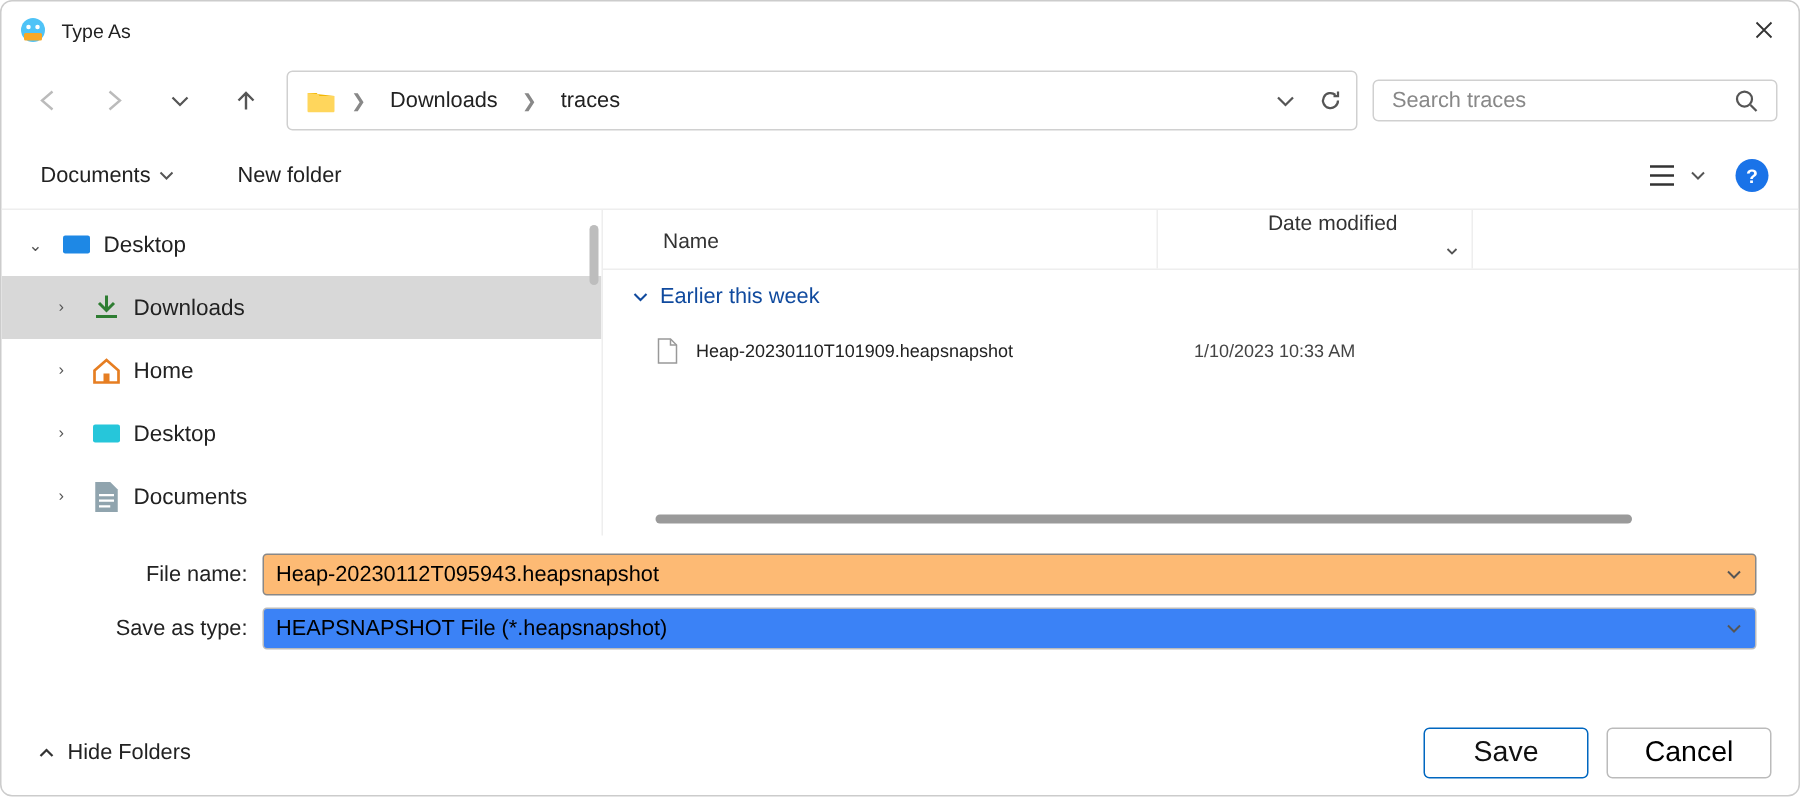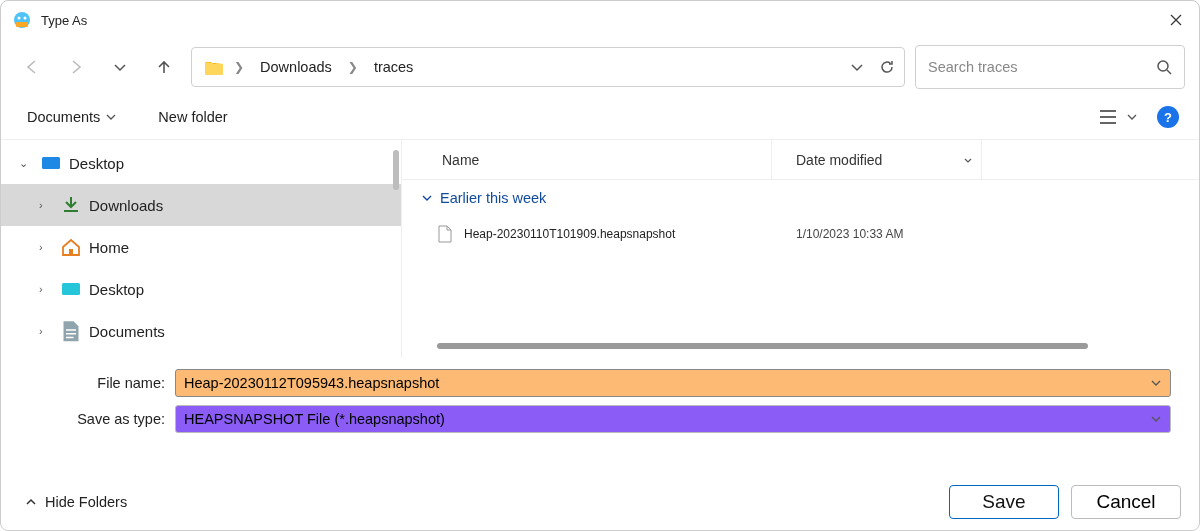--- a/index.html
+++ b/index.html
@@ -13,21 +13,21 @@
 
   
   .navrow { height: 56px; display: flex; align-items: center; padding: 0 14px; gap: 10px; }
   .nav-btn { width: 34px; height: 34px; display: flex; align-items: center; justify-content: center; color: #555; border-radius: 4px; cursor: pointer; }
   .nav-btn.disabled { color: #bbb; cursor: default; }
   .address { flex: 1; height: 40px; border: 1px solid #d0d0d0; border-radius: 4px; display: flex; align-items: center; padding: 0 8px 0 12px; gap: 8px; }
   .folder-ico { width: 20px; height: 16px; }
   .crumb-sep { color: #888; font-size: 12px; padding: 0 2px; }
   .crumb { font-size: 14.5px; color: #222; padding: 4px 6px; border-radius: 3px; cursor: pointer; }
   .address-right { margin-left: auto; display: flex; align-items: center; gap: 14px; color: #555; }
-  .searchbox { width: 270px; height: 44px; border: 1px solid #d0d0d0; border-radius: 4px; display: flex; align-items: center; padding: 0 12px; color: #888; gap: 8px; }
+  .searchbox { width: 270px; height: 28px; border: 1px solid #d0d0d0; border-radius: 4px; display: flex; align-items: center; padding: 0 12px; color: #888; gap: 8px; }
   .searchbox .ph { flex: 1; font-size: 14.5px; }
 
   
   .toolbar { height: 44px; display: flex; align-items: center; padding: 0 20px; gap: 30px; }
   .tool-link { color: #222; font-size: 14.5px; display: flex; align-items: center; gap: 6px; cursor: pointer; padding: 4px 6px; border-radius: 3px; }
   .tool-right { margin-left: auto; display: flex; align-items: center; gap: 14px; }
   .help-ico { width: 22px; height: 22px; background: #1a73e8; color: #fff; border-radius: 50%; display: flex; align-items: center; justify-content: center; font-size: 13px; font-weight: bold; cursor: pointer; }
 
   
   .main { display: flex; height: 218px; border-top: 1px solid #eee; }
@@ -37,38 +37,38 @@
   .tree-item { height: 42px; display: flex; align-items: center; padding-left: 18px; gap: 8px; cursor: pointer; font-size: 15px; color: #222; }
   .tree-item.child { padding-left: 38px; }
   .tree-item.selected { background: #d8d8d8; }
   .chev { width: 14px; color: #555; font-size: 11px; }
   .ico { width: 20px; height: 18px; display: inline-flex; align-items: center; justify-content: center; }
 
   .filepane { flex: 1; border-left: 1px solid #eee; position: relative; display: flex; flex-direction: column; }
   .cols { height: 40px; display: flex; align-items: center; border-bottom: 1px solid #eee; font-size: 14px; color: #333; }
   .col { padding-left: 24px; border-right: 1px solid #eee; height: 100%; display: flex; align-items: center; gap: 6px; cursor: pointer; }
   .col.name { width: 370px; padding-left: 40px; }
-  .col.mod { width: 210px; }
+  .col.mod { width: 210px; flex-direction: column; }
   .col.type { flex: 1; border-right: none; }
 
   .group-hdr { height: 36px; display: flex; align-items: center; padding-left: 20px; gap: 8px; color: #104a9e; font-size: 14.5px; }
   .filerow { height: 36px; display: flex; align-items: center; font-size: 12px; color: #222; cursor: pointer; }
   .cell { padding-left: 24px; }
   .cell.name { width: 370px; padding-left: 36px; display: flex; align-items: center; gap: 12px; }
   .cell.mod { width: 210px; color: #444; }
   .cell.type { flex: 1; color: #444; }
   .hscroll { position: absolute; left: 20px; right: 20px; bottom: 6px; height: 8px; }
   .hscroll-thumb { height: 6px; background: #9a9a9a; border-radius: 3px; width: 86%; margin-left: 2%; }
 
   
   .form { padding: 8px 28px 4px 16px; }
   .form-row { display: flex; align-items: center; height: 36px; gap: 10px; }
   .form-label { width: 148px; text-align: right; font-size: 14.5px; color: #222; }
   .form-input { flex: 1; height: 28px; border: 1px solid #888; border-radius: 3px; padding: 0 8px; font-size: 14.5px; display: flex; align-items: center; justify-content: space-between; background: #fdba74; }
-  .form-select { flex: 1; height: 28px; border: 1px solid #bbb; border-radius: 3px; padding: 0 8px; font-size: 14.5px; display: flex; align-items: center; justify-content: space-between; background: #8b5cf6; }
+  .form-select { flex: 1; height: 28px; border: 1px solid #bbb; border-radius: 3px; padding: 0 8px; font-size: 14.5px; display: flex; align-items: center; justify-content: space-between; background: #3b82f6; }
 
   
   .footer { position: absolute; left: 0; right: 0; bottom: 0; height: 56px; display: flex; align-items: center; padding: 0 18px; }
   .hide-folders { display: flex; align-items: center; gap: 8px; font-size: 14.5px; color: #222; cursor: pointer; padding: 4px 6px; border-radius: 3px; }
   .btns { margin-left: auto; display: flex; gap: 12px; }
   .btn { width: 110px; height: 34px; border: 1px solid #bbb; border-radius: 4px; background: #fff; font-size: 19px; display: flex; align-items: center; justify-content: center; cursor: pointer; }
   .btn.primary { border: 1.5px solid #0067c0; color: #111; }
 
   svg { display: block; }
 </style>

